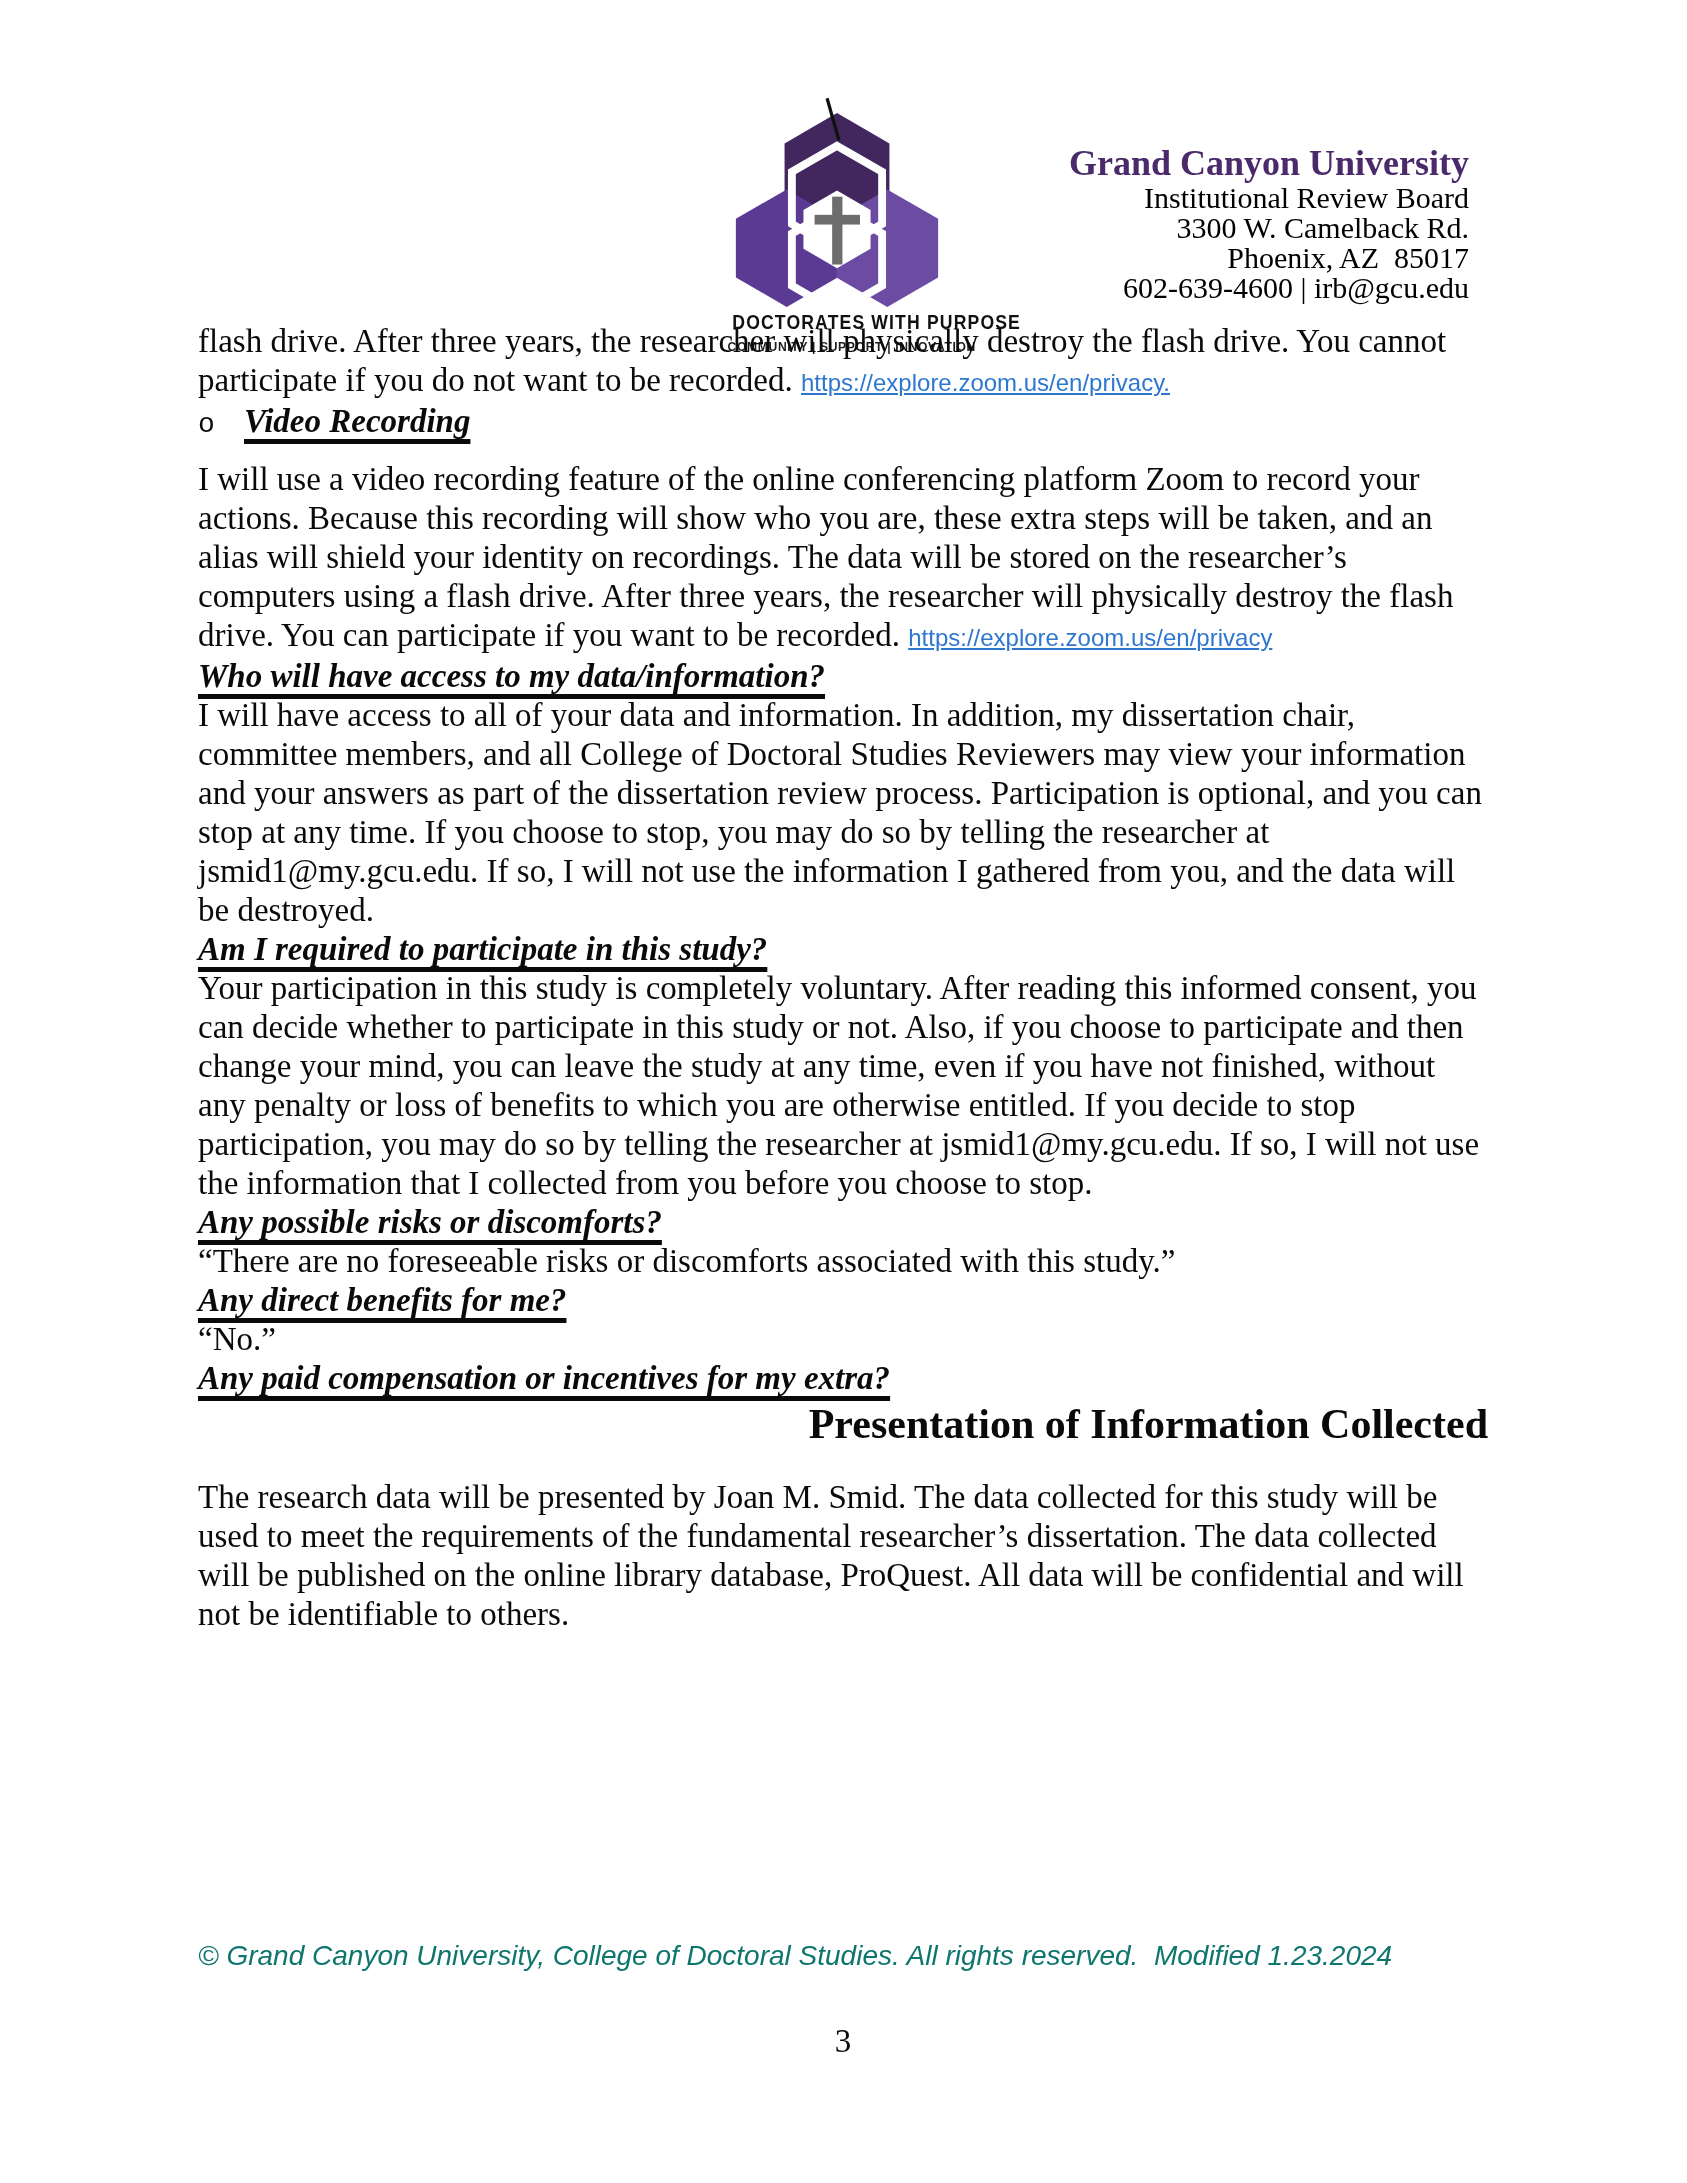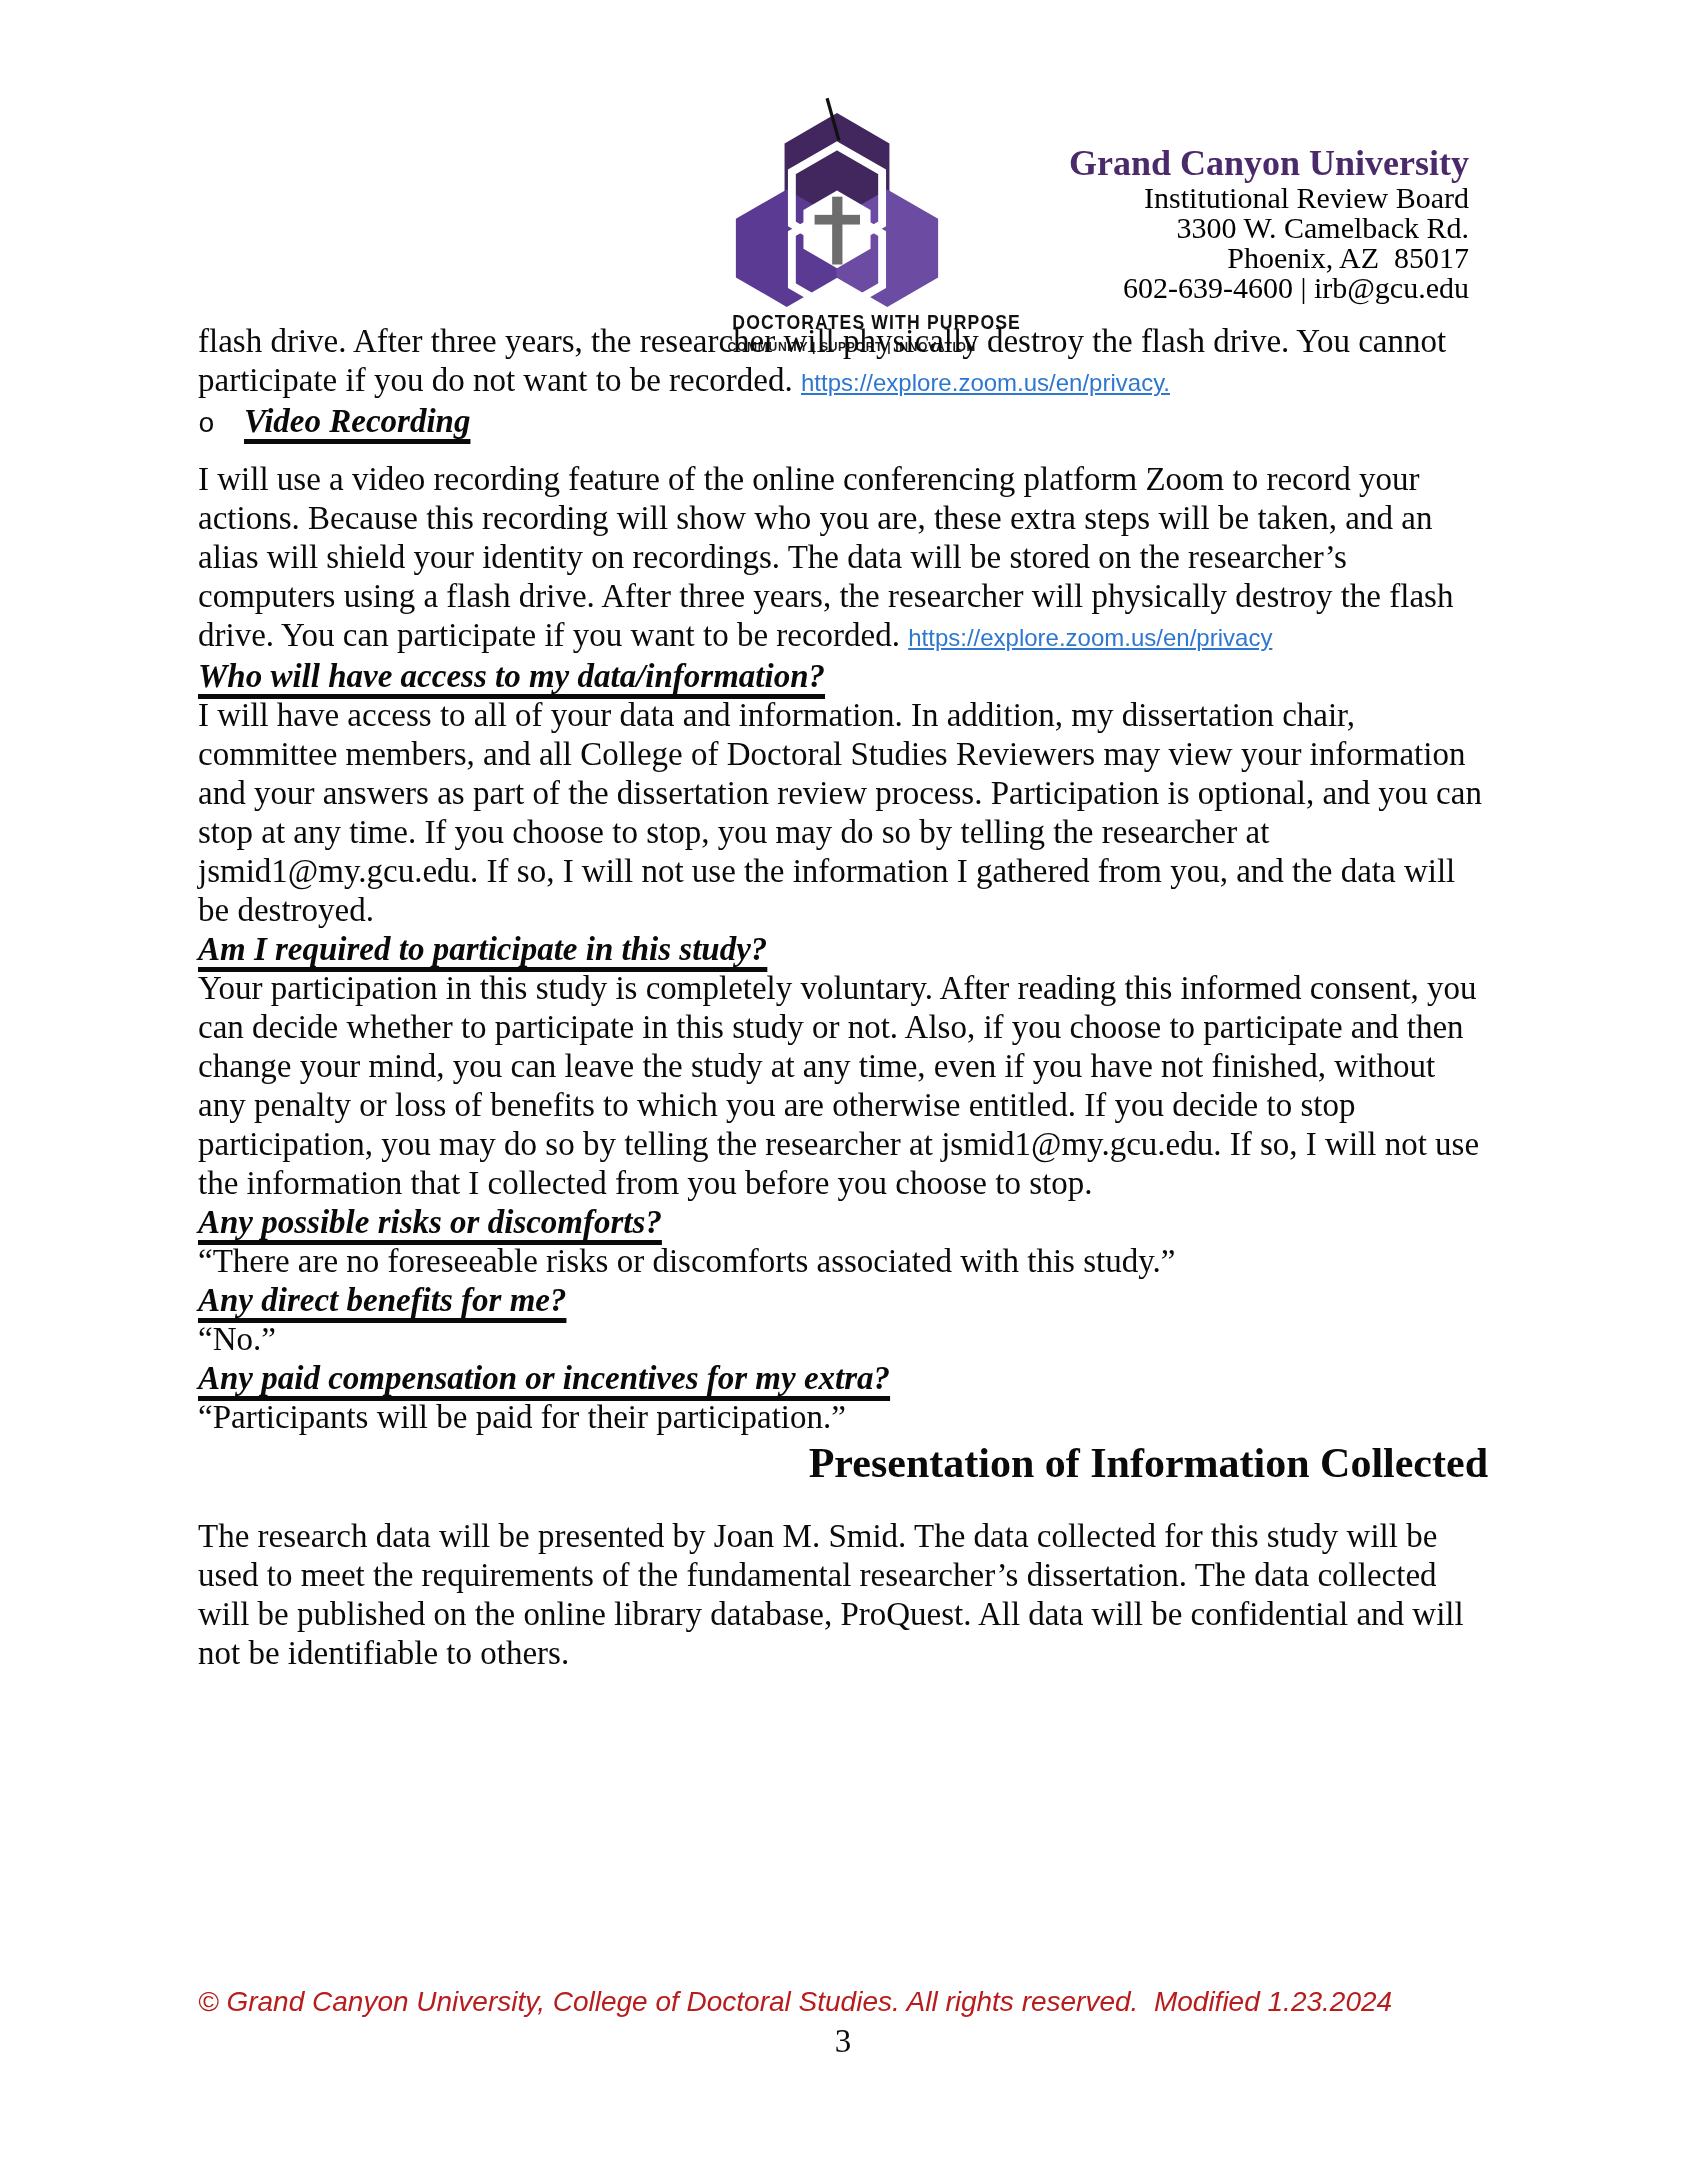--- a/index.html
+++ b/index.html
@@ -89,23 +89,23 @@
   a.doc-link {
     font-family: "Liberation Sans", sans-serif;
     font-size: 24px;
     color: #2e77d0;
     text-decoration: underline;
     cursor: pointer;
   }
 
   
   .footer {
-    position: absolute; left: 198px; top: 1986px; width: 1290px;
+    position: absolute; left: 198px; top: 1940px; width: 1290px;
     font-family: "Liberation Sans", sans-serif;
-    font-style: italic; font-size: 28px; color: #b91c1c;
+    font-style: italic; font-size: 28px; color: #0f766e;
     white-space: pre-wrap;
   }
   .page-number {
     position: absolute; left: 198px; top: 2023px; width: 1290px;
     text-align: center; font-size: 33px; color: #0a0a0a;
   }
 </style>
 </head>
 <body>
 
@@ -157,21 +157,20 @@
     <h2 class="q-heading">Am I required to participate in this study?</h2>
     <p class="p-required">Your participation in this study is completely voluntary. After reading this informed consent, you can decide whether to participate in this study or not. Also, if you choose to participate and then change your mind, you can leave the study at any time, even if you have not finished, without any penalty or loss of benefits to which you are otherwise entitled. If you decide to stop participation, you may do so by telling the researcher at jsmid1@my.gcu.edu. If so, I will not use the information that I collected from you before you choose to stop.</p>
 
     <h2 class="q-heading">Any possible risks or discomforts?</h2>
     <p>“There are no foreseeable risks or discomforts associated with this study.”</p>
 
     <h2 class="q-heading">Any direct benefits for me?</h2>
     <p class="p-no">“No.”</p>
 
     <h2 class="q-heading">Any paid compensation or incentives for my extra?</h2>
-    <p class="p-comp">“Participants will be paid for their participation.”</p>
 
     <h1 class="section-heading">Presentation of Information Collected</h1>
     <p>The research data will be presented by Joan M. Smid. The data collected for this study will be used to meet the requirements of the fundamental researcher’s dissertation. The data collected will be published on the online library database, ProQuest. All data will be confidential and will not be identifiable to others.</p>
 
   </div>
 
   <div class="footer">© Grand Canyon University, College of Doctoral Studies. All rights reserved.  Modified 1.23.2024</div>
   <div class="page-number">3</div>
 
 </div>

